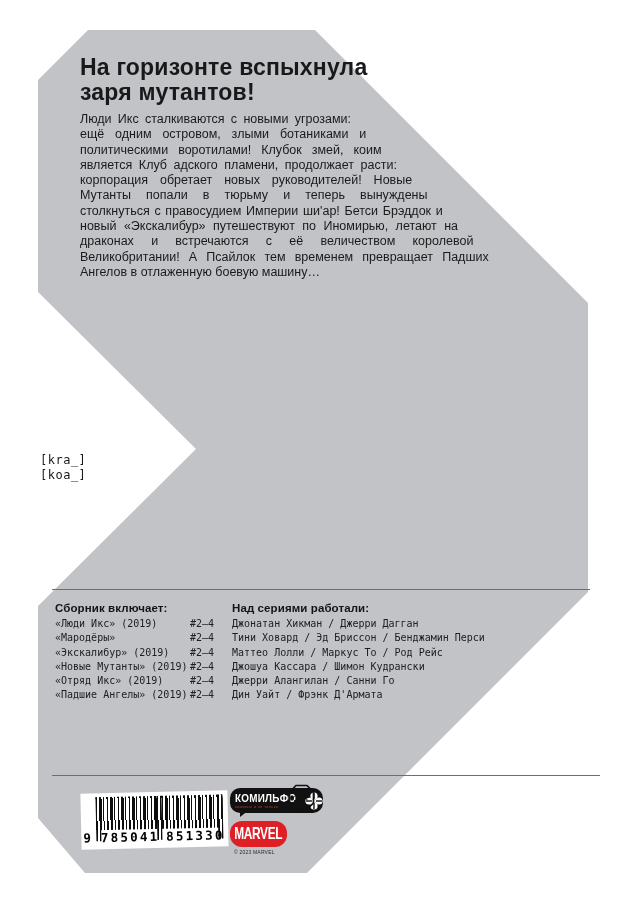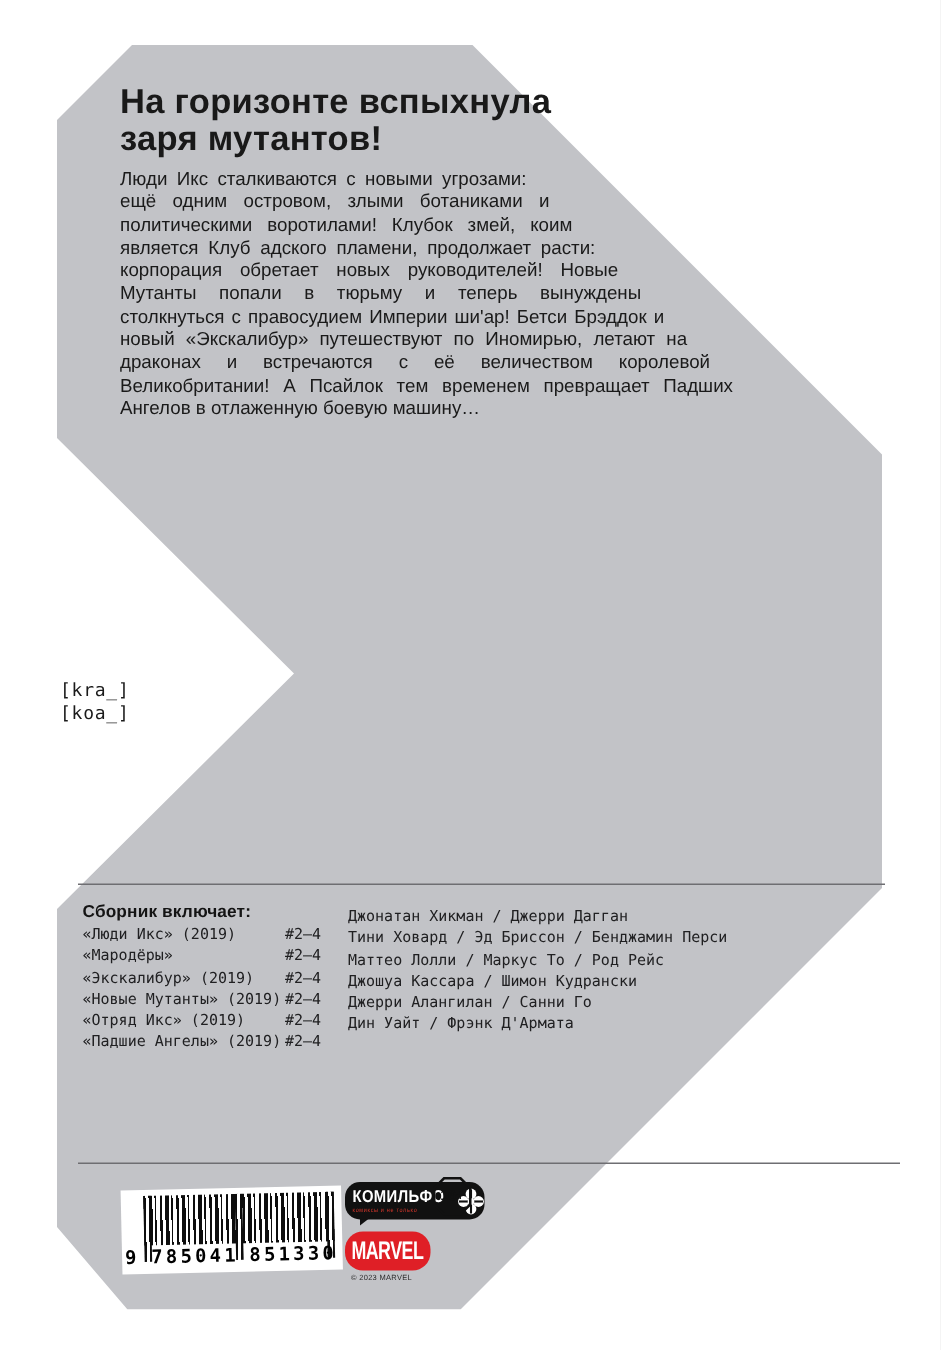--- a/index.html
+++ b/index.html
@@ -121,20 +121,21 @@
         <span class="issues">#2–4</span>
       </div>
       <div class="row">
         <span>«Падшие Ангелы» (2019)</span>
         <span class="issues">#2–4</span>
       </div>
     </div>
   </div>
 
   <div class="credits">
+    <div class="list-header">Над сериями работали:</div>
     <div class="mono-rows mono-list">
       <div class="row">Джонатан Хикман / Джерри Дагган</div>
       <div class="row">Тини Ховард / Эд Бриссон / Бенджамин Перси</div>
       <div class="row">Маттео Лолли / Маркус То / Род Рейс</div>
       <div class="row">Джошуа Кассара / Шимон Кудрански</div>
       <div class="row">Джерри Алангилан / Санни Го</div>
       <div class="row">Дин Уайт / Фрэнк Д'Армата</div>
     </div>
   </div>
 

